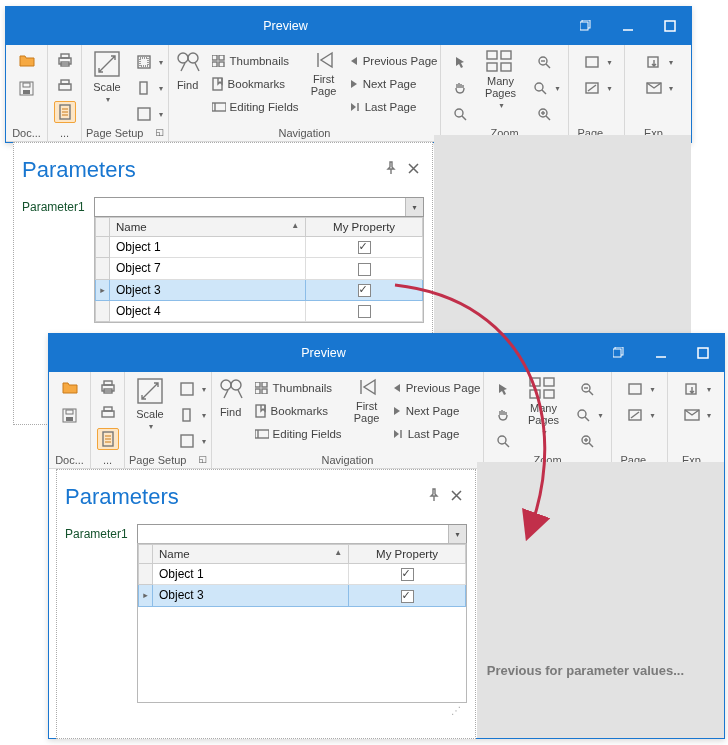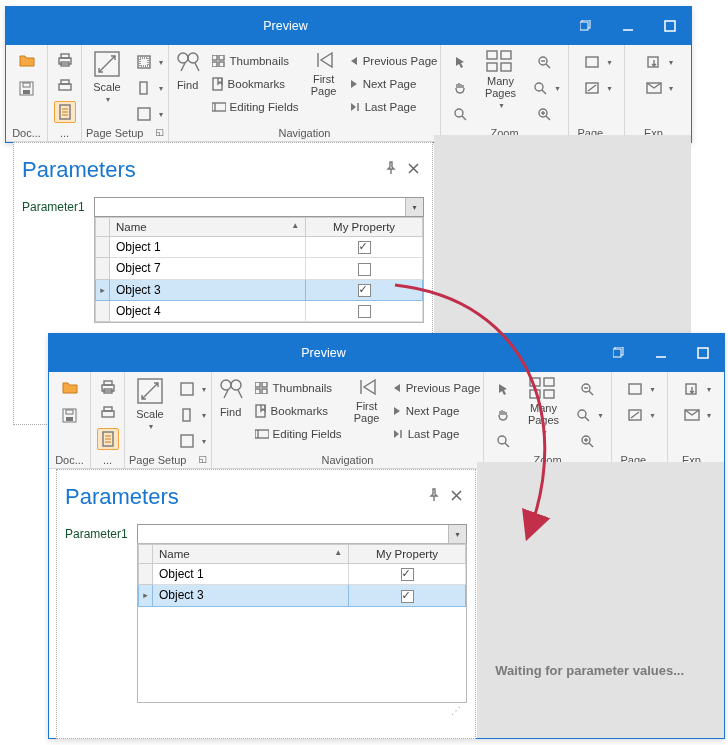--- a/index.html
+++ b/index.html
@@ -798,21 +798,21 @@
               </svg>
             </div>
             <span class="caret">▾</span>
           </div>
       </div>
       <div class="glabel">Exp...</div>
     </div>
   </div>
 
   <div class="preview-area" style="left:428px; top:128px; right:0; bottom:0;"></div>
-  <div class="waiting" style="right:40px; bottom:60px;">Waiting for parameter values...</div>
+  <div class="waiting" style="right:40px; bottom:60px;">Previous for parameter values...</div>
 
   <div class="param-panel" style="left:3px; top:131px; width:420px; height:270px;">
     <div class="param-head">
       <h2>Parameters</h2>
       <div class="pin">
           <svg width="12" height="14">
             <path d="M5 1h2v5l2 2H3l2-2zM6 8v5" class="glyph"></path>
           </svg>
         </div>
       <div class="close">

